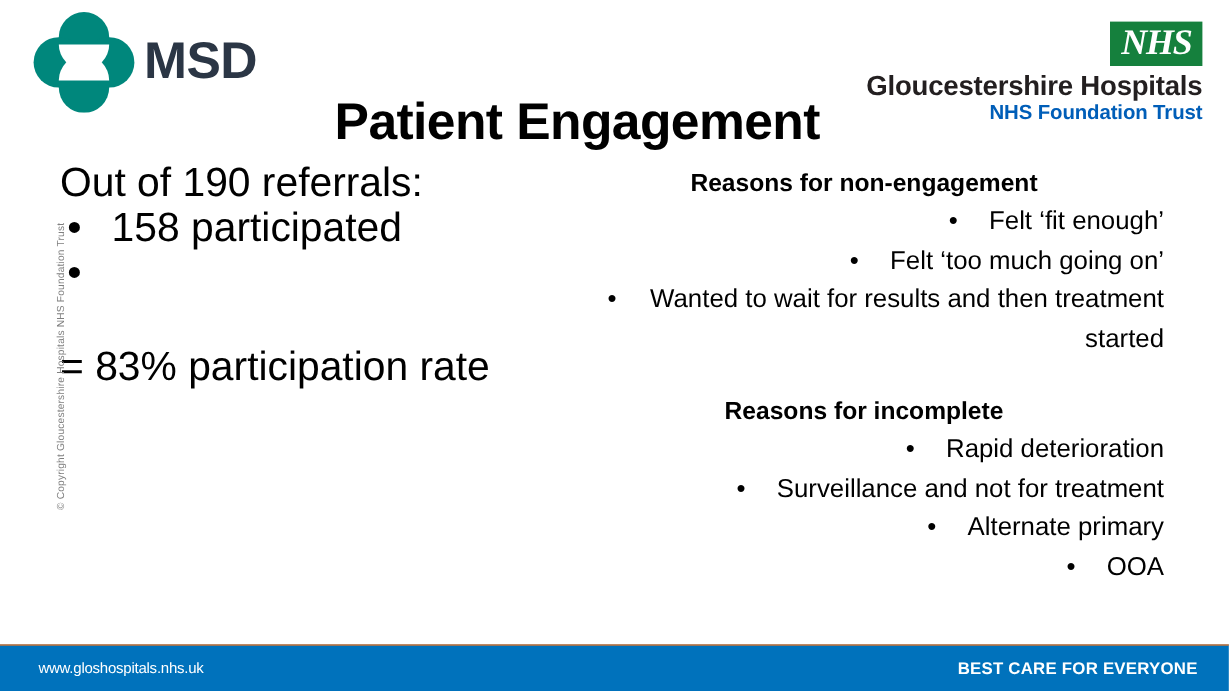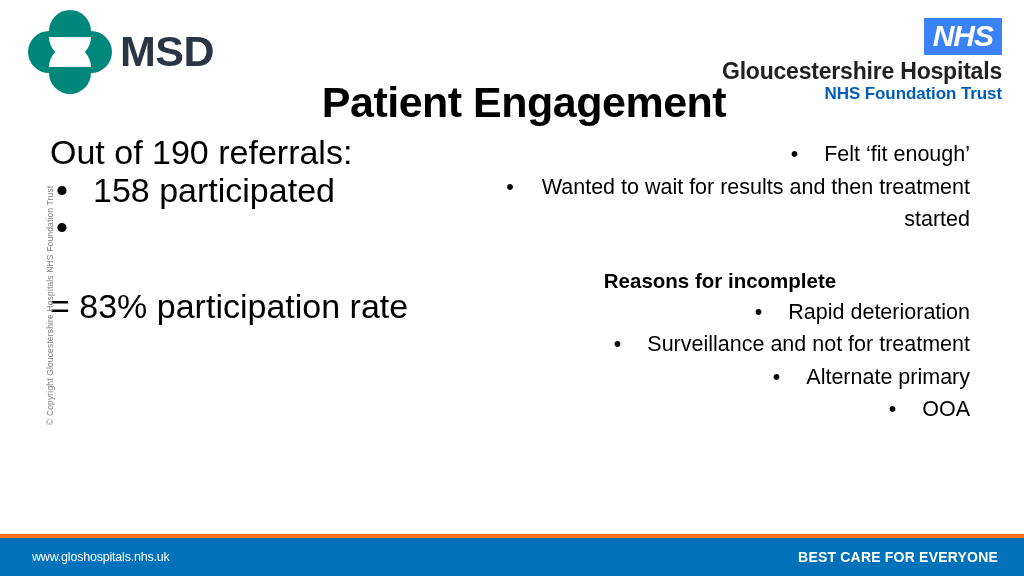--- a/index.html
+++ b/index.html
@@ -45,29 +45,30 @@
   
   #nhs-logo {
     position: absolute;
     right: 22px;
     top: 18px;
     width: 290px;
     text-align: right;
   }
   #nhs-box {
     display: inline-block;
-    background: #3b82f6;
+    background: #15803d;
     color: #ffffff;
     font-weight: bold;
     font-style: italic;
     font-size: 30px;
     line-height: 30px;
     padding: 3px 9px 4px 9px;
     letter-spacing: -1px;
     margin-bottom: 3px;
+    font-family: Liberation Serif, serif;
   }
   #nhs-trust-name {
     font-size: 23px;
     font-weight: bold;
     color: #231f20;
     line-height: 26px;
     letter-spacing: -0.2px;
     white-space: nowrap;
   }
   #nhs-trust-sub {
@@ -83,21 +84,20 @@
   #slide-title {
     position: absolute;
     left: 0;
     top: 76px;
     width: 962px;
     text-align: center;
     font-size: 43px;
     font-weight: bold;
     line-height: 52px;
     letter-spacing: -0.5px;
-    padding-left: 43px;
   }
 
   
   #left-column {
     position: absolute;
     left: 50px;
     top: 136px;
     width: 400px;
     font-size: 34px;
     line-height: 33px;
@@ -170,21 +170,21 @@
   }
 
   
   #footer-bar {
     position: absolute;
     left: 0;
     bottom: 0;
     width: 1024px;
     height: 38px;
     background: #0072bc;
-    border-top: 4px solid #f97316;
+    border-top: 1px solid #f97316;
     text-align: right;
   }
   #footer-url {
     position: absolute;
     left: 32px;
     top: 12px;
     color: #ffffff;
     font-size: 12.5px;
     letter-spacing: -0.2px;
   }
@@ -233,23 +233,27 @@
 
   <div class="bullet-row">
     <span class="dot">•</span>
   </div>
 
   <p class="summary">= 83% participation rate</p>
 </div>
 
 <div id="right-column">
 
+  <p class="heading">Reasons for non-engagement</p>
 
   <p class="item">
     <span class="dot">•</span><span>Felt ‘fit enough’</span>
+  </p>
+  <p class="item">
+    <span class="dot">•</span><span>Felt ‘too much going on’</span>
   </p>
   <p class="item wide">
     <span class="dot">•</span><span>Wanted to wait for results and then treatment started</span>
   </p>
 
   <div class="gap"></div>
 
   <p class="heading">Reasons for incomplete</p>
 
   <p class="item">

